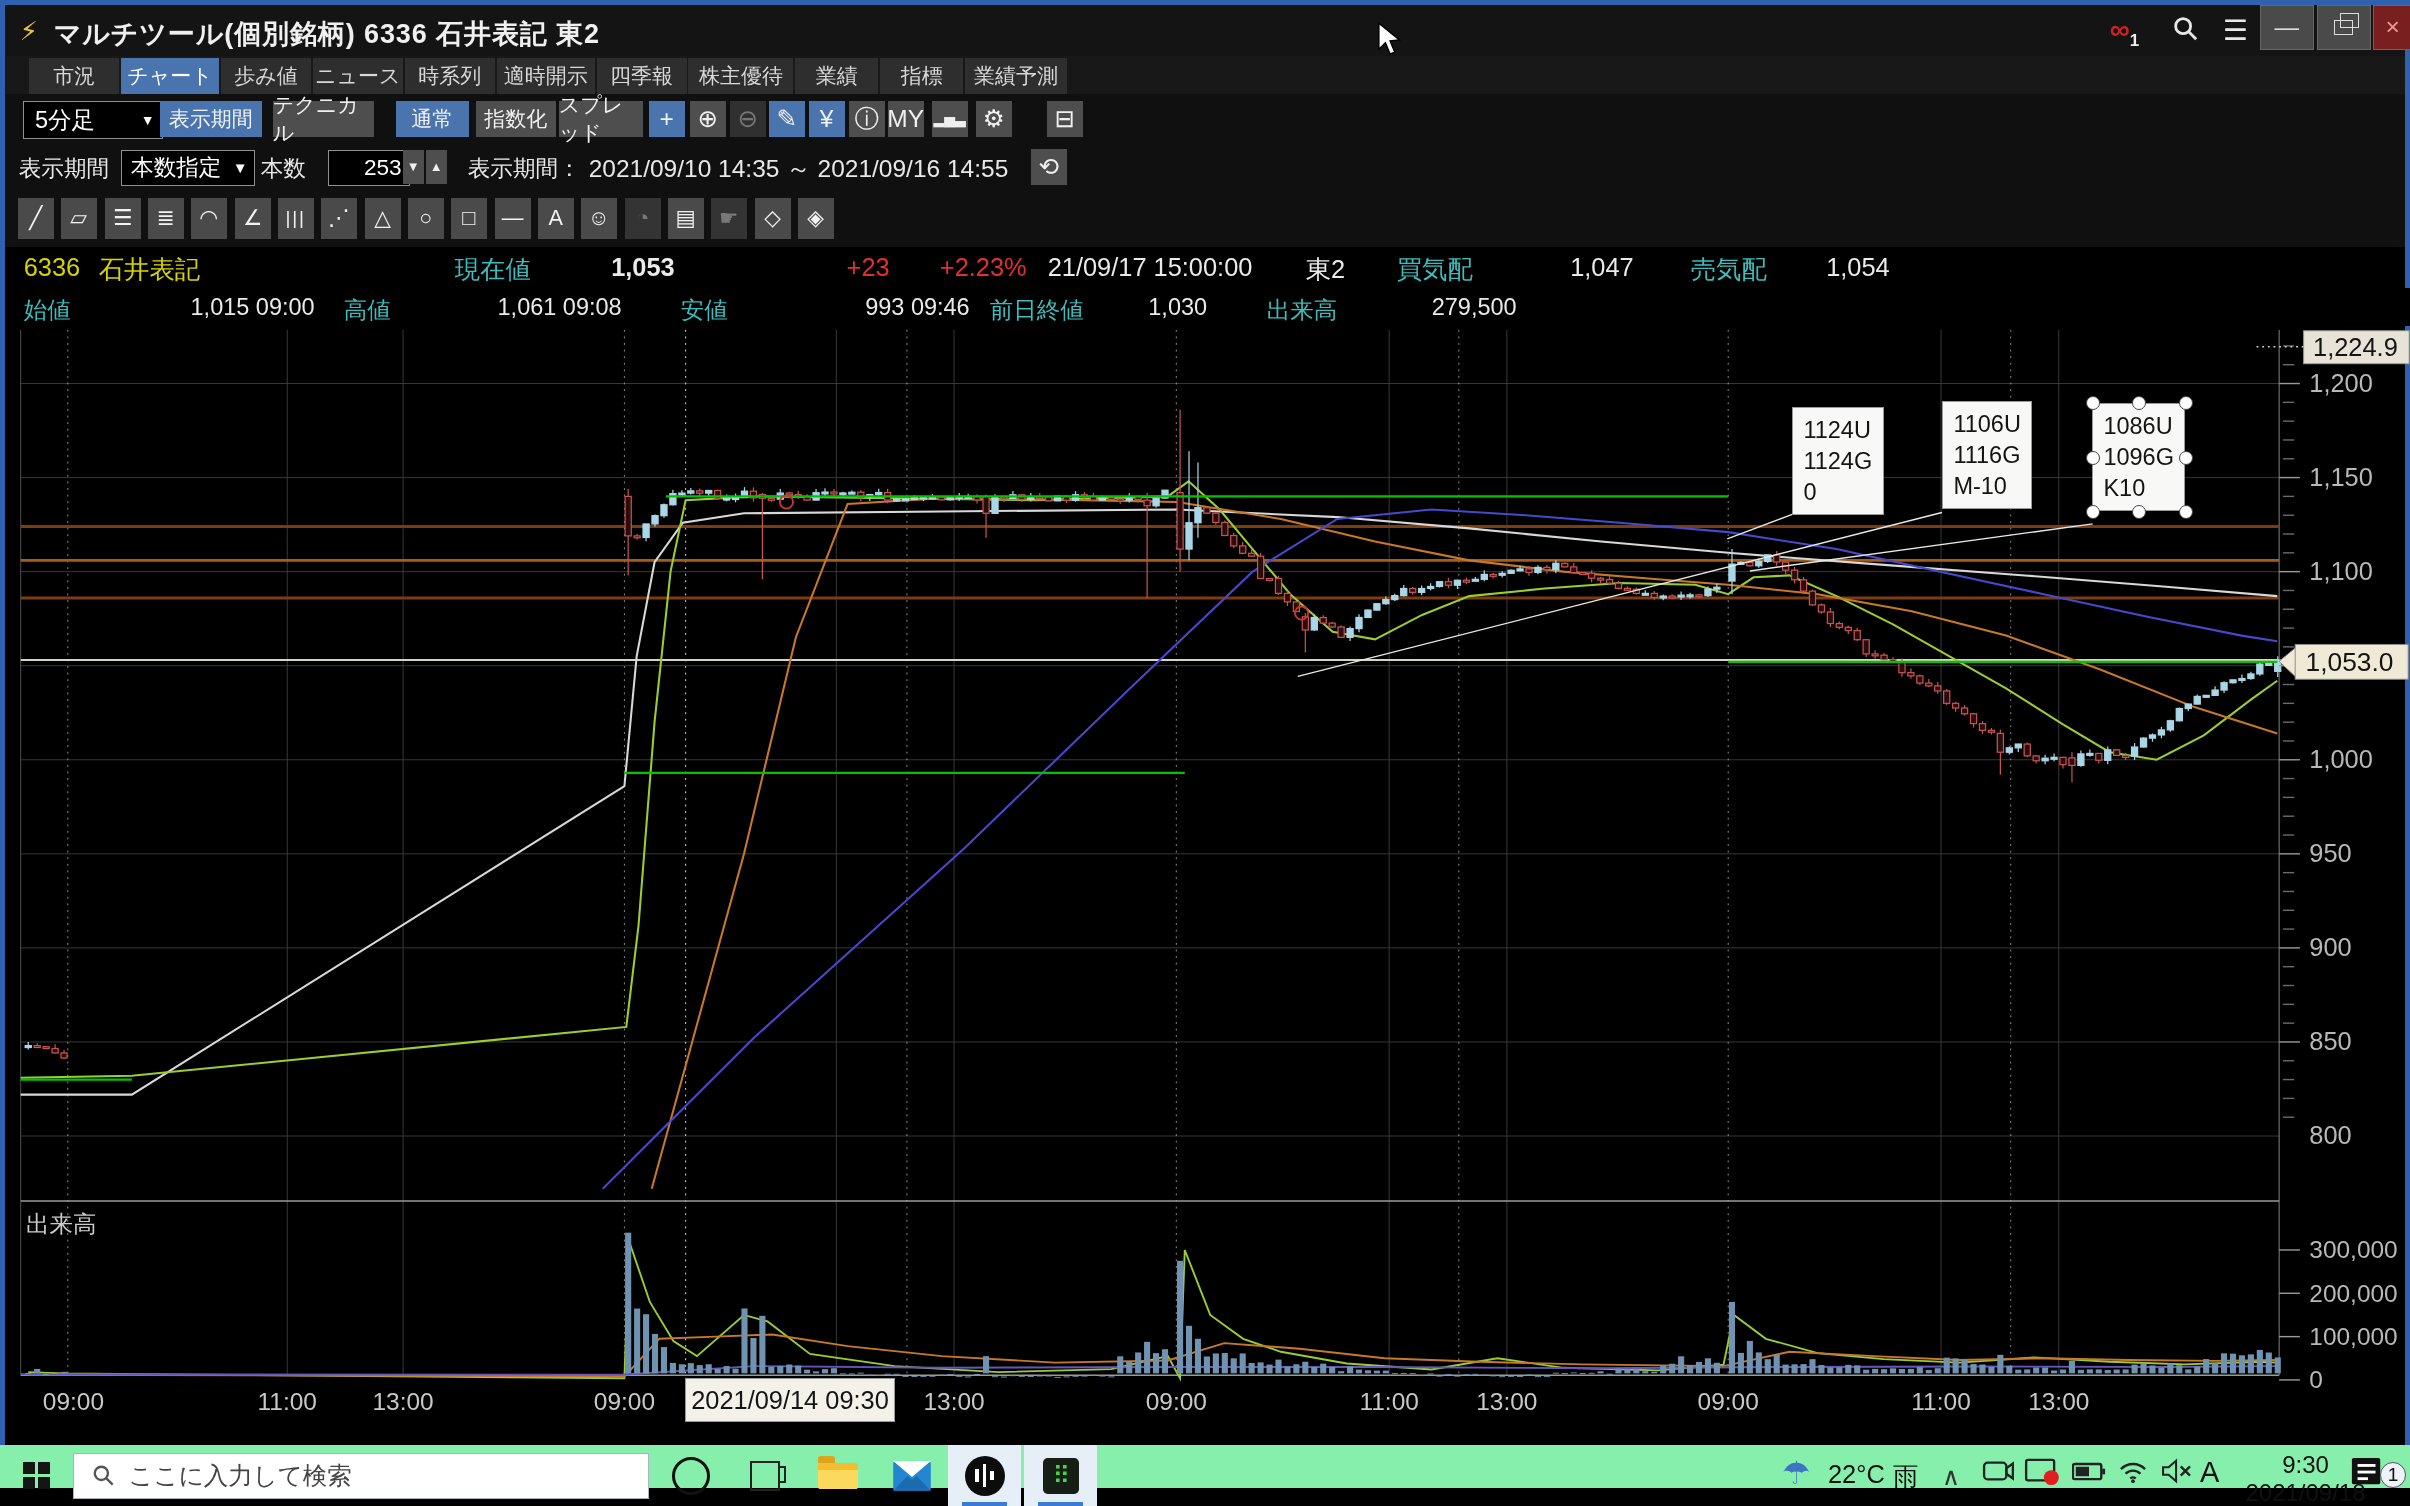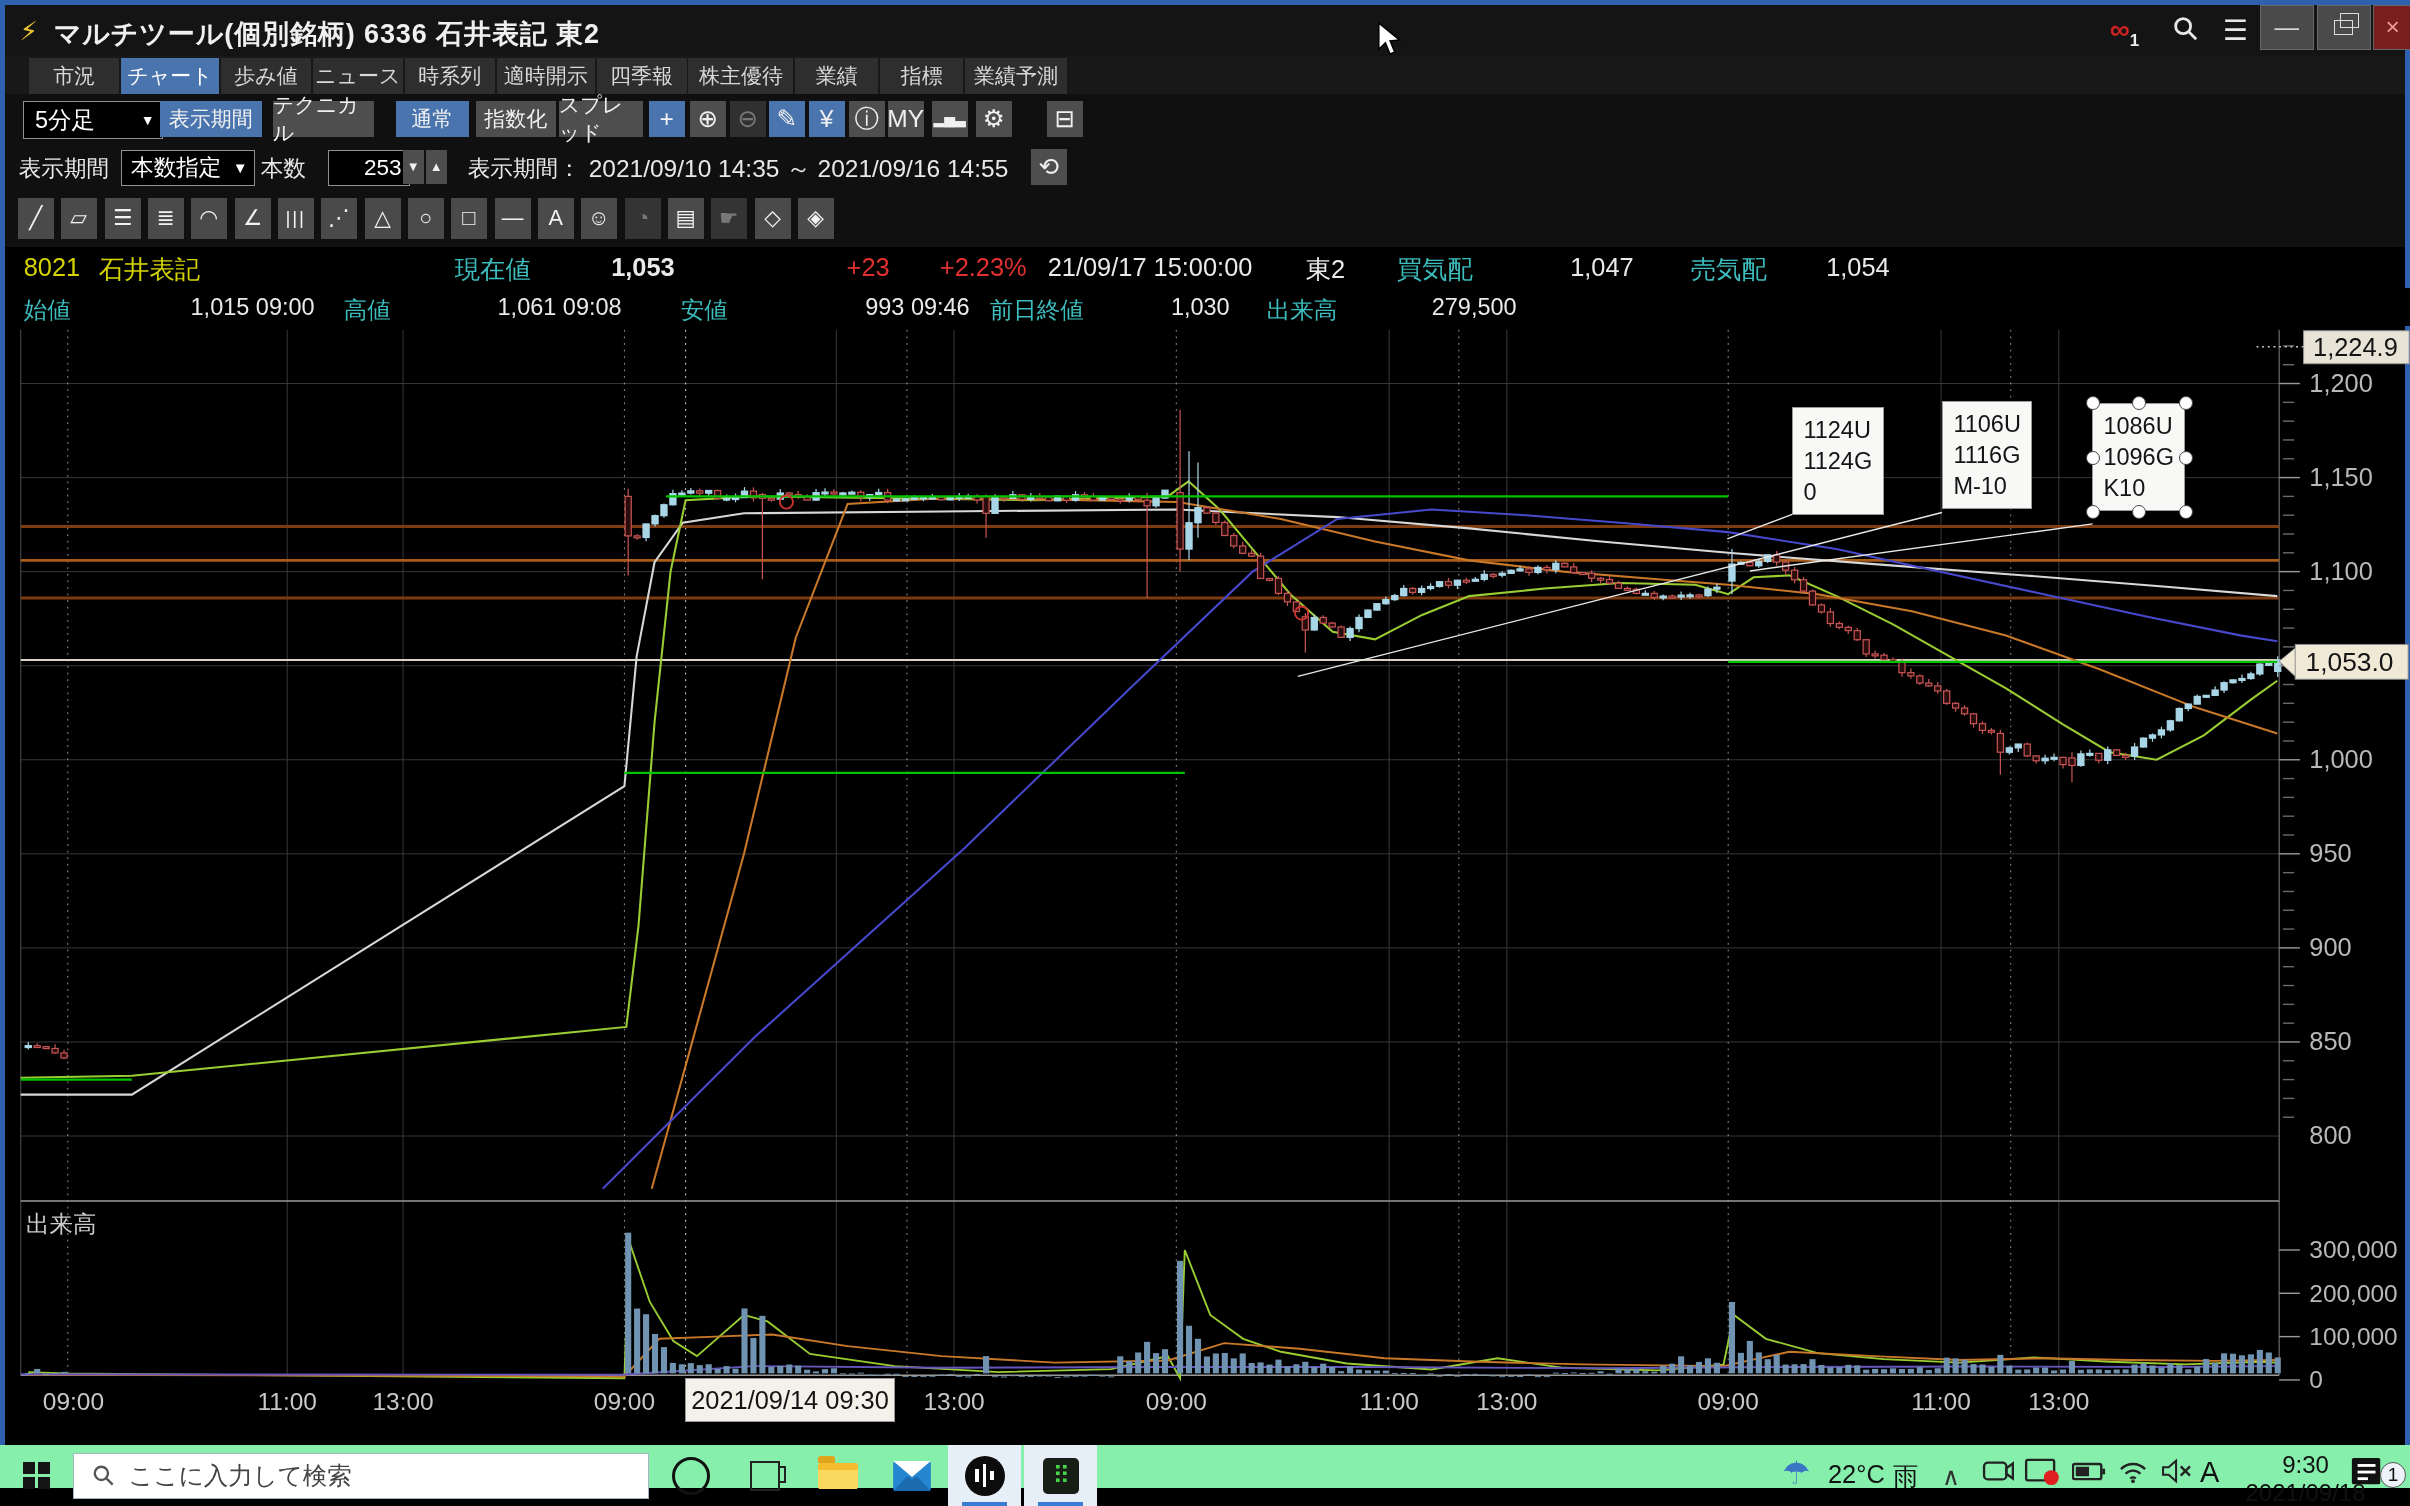--- a/index.html
+++ b/index.html
@@ -158,42 +158,42 @@
       <div class="dt" style="position: absolute; left: 490px; top: 6.6px;">—</div>
       <div class="dt" style="position: absolute; left: 533px; top: 6.6px;">A</div>
       <div class="dt" style="position: absolute; left: 576px; top: 6.6px;">☺</div>
       <div class="dt dis" style="position: absolute; left: 620px; top: 6.6px;">◔</div>
       <div class="dt" style="position: absolute; left: 663px; top: 6.6px;">▤</div>
       <div class="dt dis" style="position: absolute; left: 706px; top: 6.6px;">☛</div>
       <div class="dt" style="position: absolute; left: 750px; top: 6.6px;">◇</div>
       <div class="dt" style="position: absolute; left: 793px; top: 6.6px;">◈</div>
     </div>
   <div class="abs" id="quoterow">
-      <span class="abs yellow" style="left: 19px; top: 5.6px;">8021</span>
+      <span class="abs yellow" style="left: 19px; top: 5.6px;">6336</span>
       <span class="abs yellow" style="left: 94px; top: 5.6px;">石井表記</span>
       <span class="abs teal" style="left: 450px; top: 5.6px;">現在値</span>
       <span class="abs white num" style="left: 565px; top: 5.6px; width: 105px; font-weight: bold;">1,053</span>
       <span class="abs red num" style="left: 800px; top: 5.6px; width: 85px;">+23</span>
       <span class="abs red num" style="left: 918px; top: 5.6px; width: 104px;">+2.23%</span>
       <span class="abs white" style="left: 1043px; top: 5.6px;">21/09/17 15:00:00</span>
       <span class="abs white" style="left: 1301px; top: 5.6px;">東2</span>
       <span class="abs teal" style="left: 1392px; top: 5.6px;">買気配</span>
       <span class="abs white num" style="left: 1544px; top: 5.6px; width: 85px;">1,047</span>
       <span class="abs teal" style="left: 1686px; top: 5.6px;">売気配</span>
       <span class="abs white num" style="left: 1800px; top: 5.6px; width: 85px;">1,054</span>
     </div>
   <div class="abs" id="ohlcrow">
       <span class="abs teal" style="left: 19px; top: 5.6px;">始値</span>
       <span class="abs white num" style="left: 141px; top: 5.6px; width: 169px;">1,015 09:00</span>
       <span class="abs teal" style="left: 339px; top: 5.6px;">高値</span>
       <span class="abs white num" style="left: 452px; top: 5.6px; width: 165px;">1,061 09:08</span>
       <span class="abs teal" style="left: 676px; top: 5.6px;">安値</span>
       <span class="abs white num" style="left: 800px; top: 5.6px; width: 165px;">993 09:46</span>
       <span class="abs teal" style="left: 985px; top: 5.6px;">前日終値</span>
-      <span class="abs white num" style="left: 1121px; top: 5.6px; width: 104px;">1,030</span>
+      <span class="abs white num" style="left: 1121px; top: 5.6px; width: 104px; text-align: center;">1,030</span>
       <span class="abs teal" style="left: 1262px; top: 5.6px;">出来高</span>
       <span class="abs white num" style="left: 1375px; top: 5.6px; width: 137px;">279,500</span>
     </div>
 
   <svg class="abs" id="chartsvg" style="left:0;top:325px;" width="2411" height="1121" viewBox="0 345 2560 1190">
       <line x1="22" y1="1206" x2="2420" y2="1206" stroke="#3a3a3a" stroke-width="1"></line>
       <line x1="22" y1="1106.125" x2="2420" y2="1106.125" stroke="#3a3a3a" stroke-width="1"></line>
       <line x1="22" y1="1006.25" x2="2420" y2="1006.25" stroke="#3a3a3a" stroke-width="1"></line>
       <line x1="22" y1="906.375" x2="2420" y2="906.375" stroke="#3a3a3a" stroke-width="1"></line>
       <line x1="22" y1="806.5" x2="2420" y2="806.5" stroke="#3a3a3a" stroke-width="1"></line>

